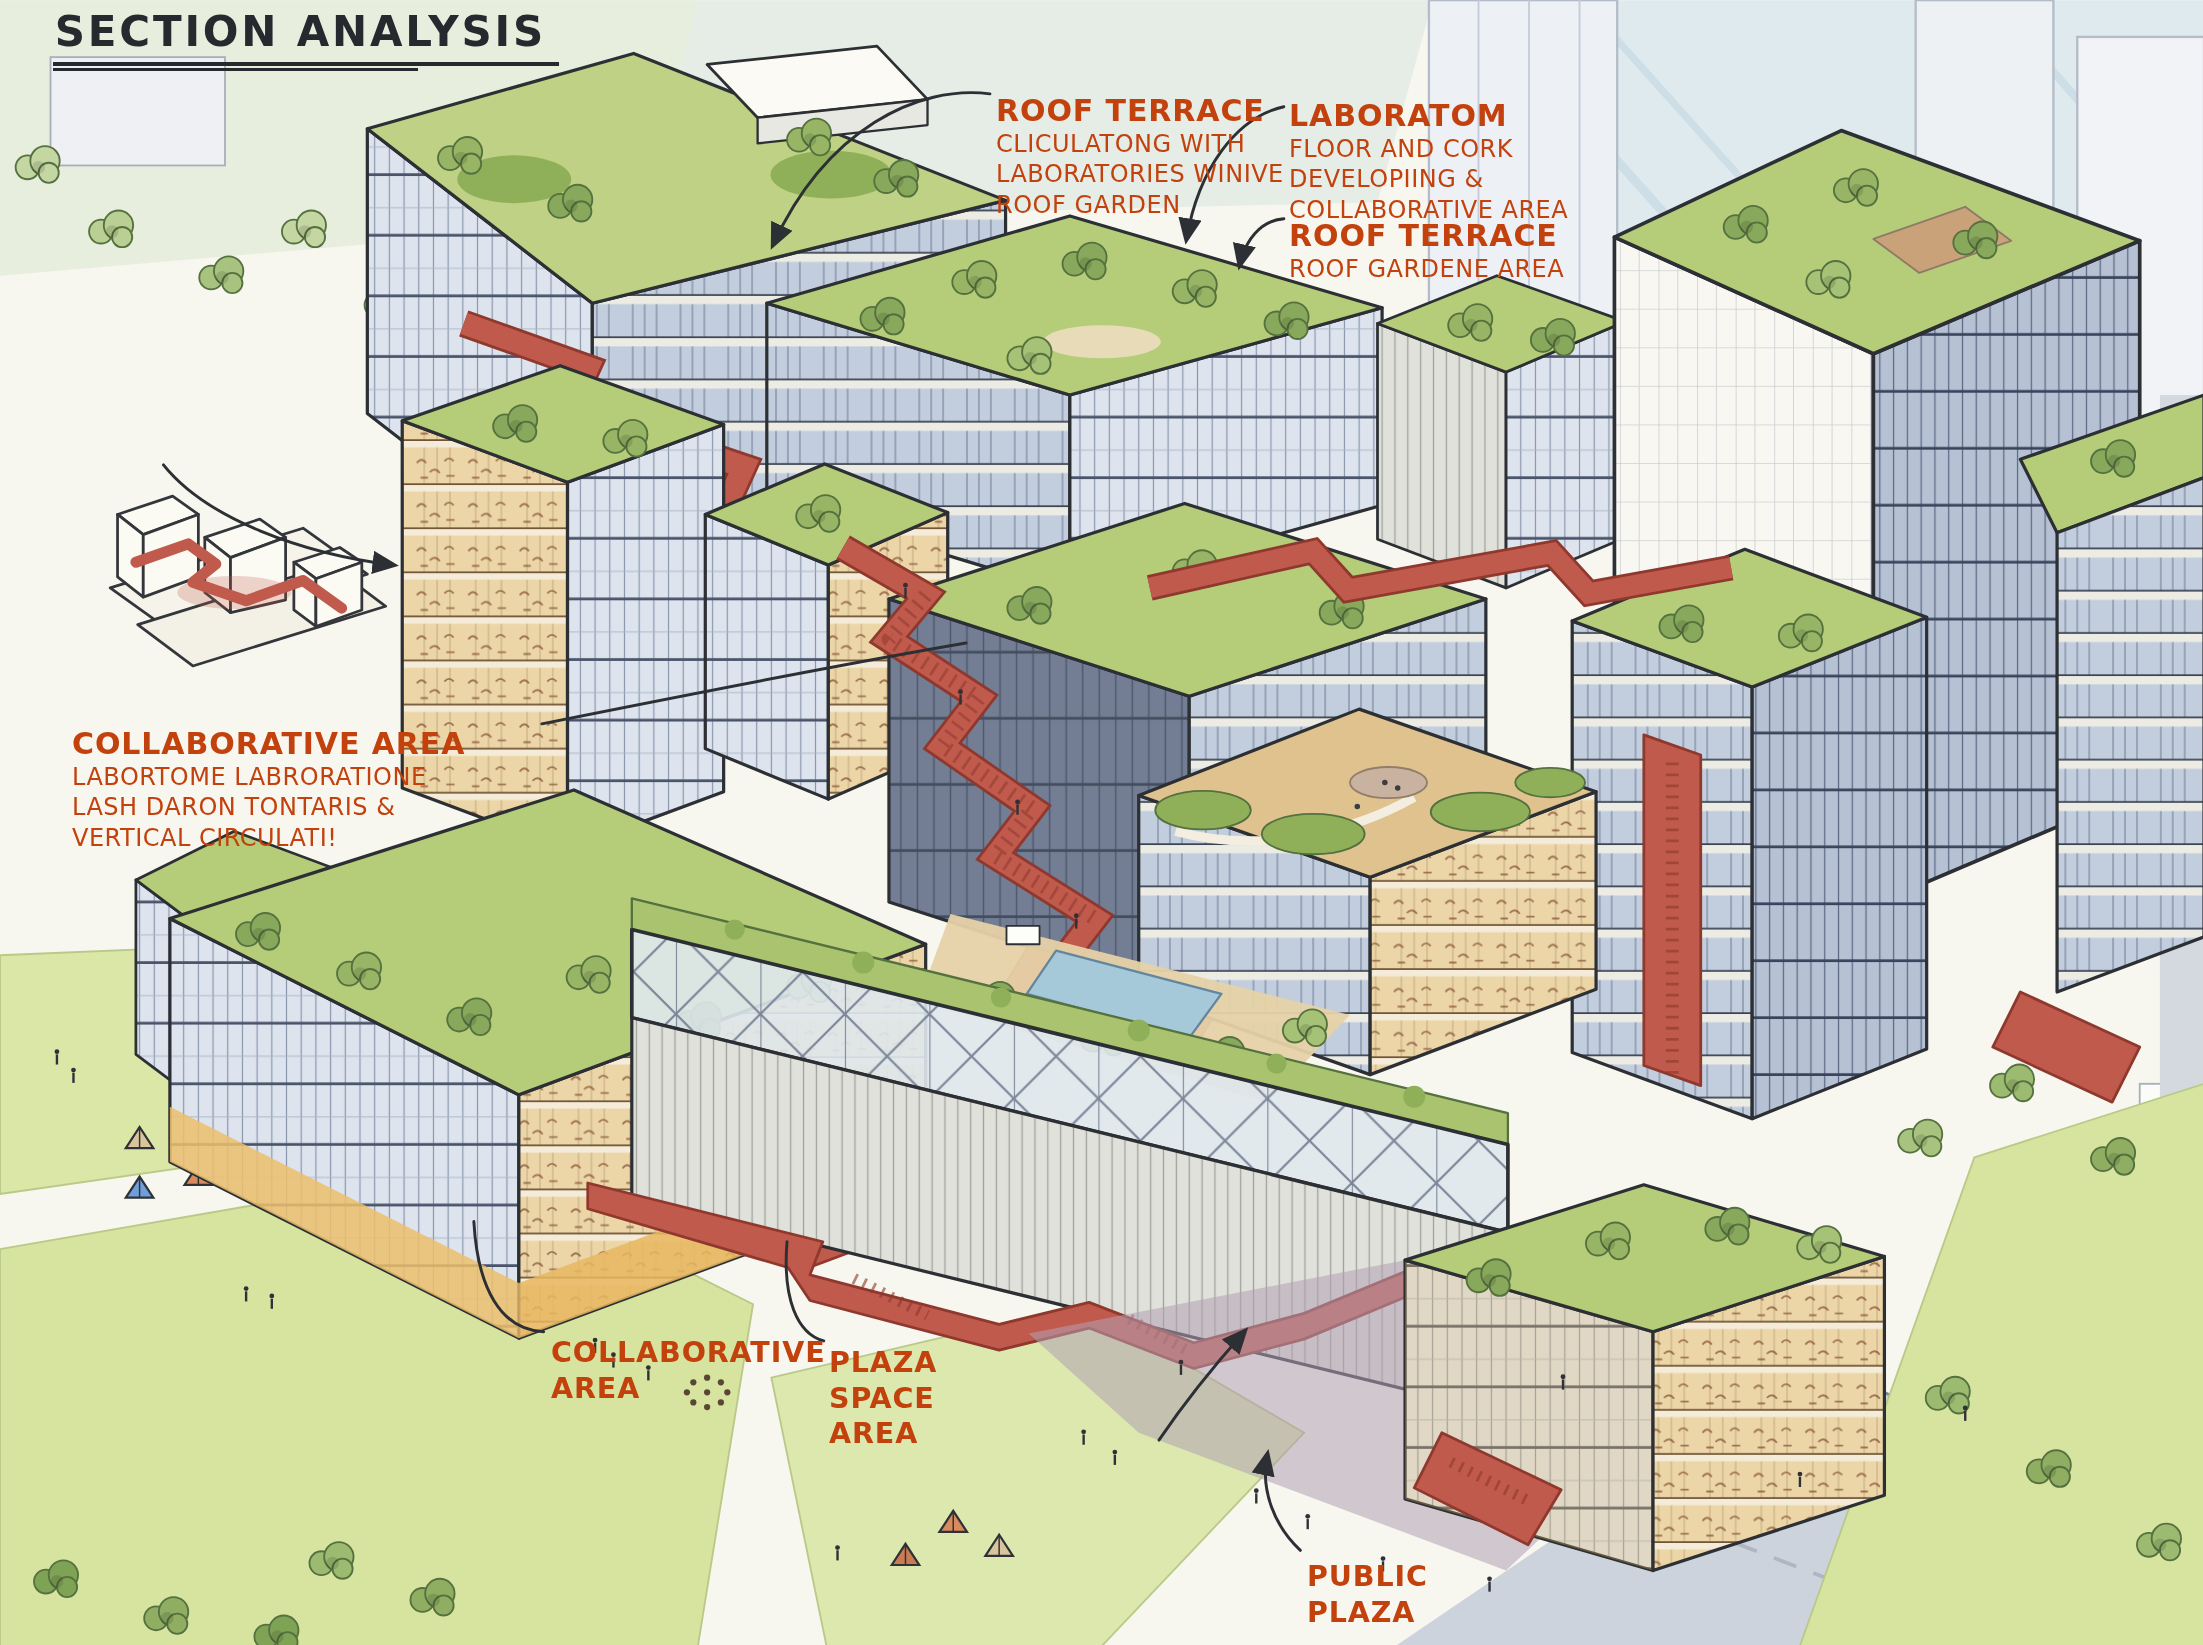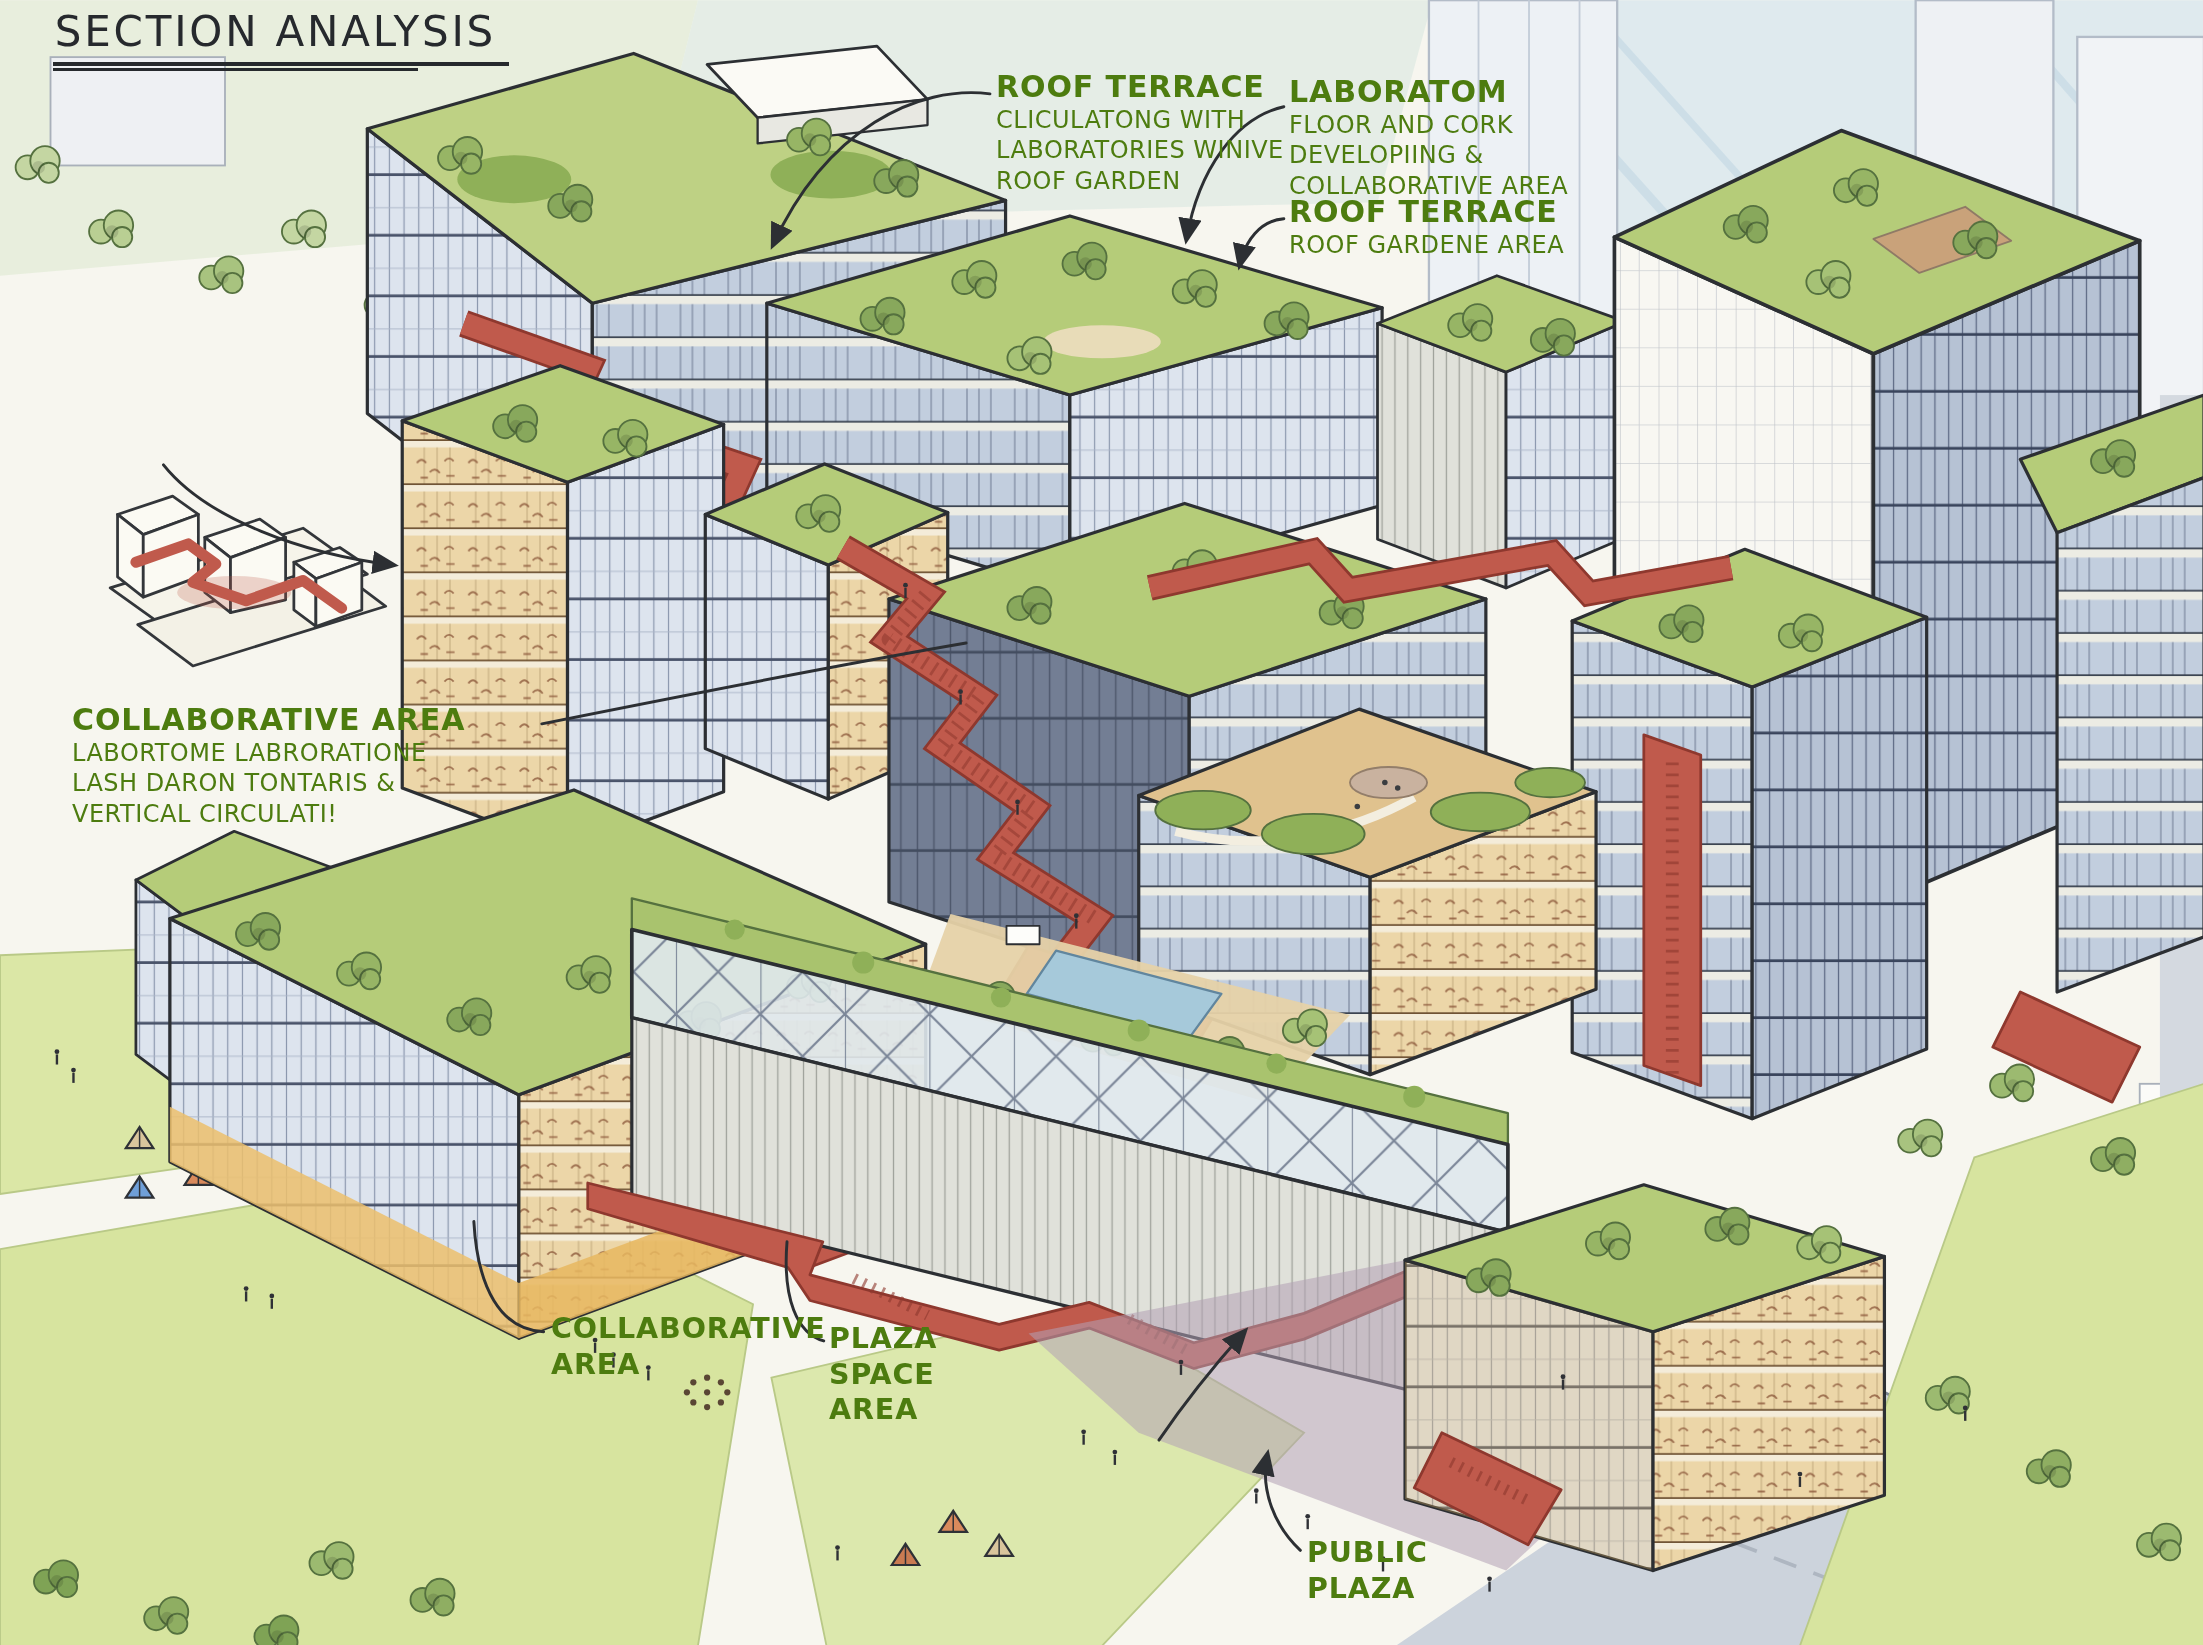--- a/index.html
+++ b/index.html
@@ -1,23 +1,23 @@
 <!DOCTYPE html>
 <html style="font-size:14.7px"><head>
 <meta charset="utf-8">
 <style>
   html,body{margin:0;padding:0;background:#f7f6ef;}
   .stage{position:relative;width:2204px;height:1646px;overflow:hidden;
          font-family:"DejaVu Sans","Liberation Sans",sans-serif;background:#f7f6ef;}
   .stage svg.scene{position:absolute;left:0;top:0;}
-  .title{position:absolute;left:53px;top:7.3px;font-size:42px;font-weight:400;
+  .title{position:absolute;left:53px;top:7.3px;font-size:42px;font-weight:700;
          letter-spacing:2.8px;color:#26292d;border-bottom:4.6px solid #26292d;
          padding:0 13px 5.5px 1.8px;}
   .title-underline2{position:absolute;left:53px;top:68px;width:365px;height:2.8px;background:#26292d;}
-  .anno{position:absolute;color:#4d7c0f;}
+  .anno{position:absolute;color:#c2410c;margin-top:24px;}
   .anno-h{font-size:30px;font-weight:700;letter-spacing:0.9px;line-height:1.15;white-space:nowrap;}
   .anno-l{font-size:24px;font-weight:500;letter-spacing:0.5px;line-height:1.28;white-space:nowrap;}
   .anno-b{font-size:28.5px;font-weight:700;letter-spacing:0.9px;line-height:1.25;white-space:nowrap;}
 </style>
 </head>
 <body>
 
 <div class="stage">
 
 <svg class="scene" width="2204" height="1646" viewBox="0 0 2400 1792">

